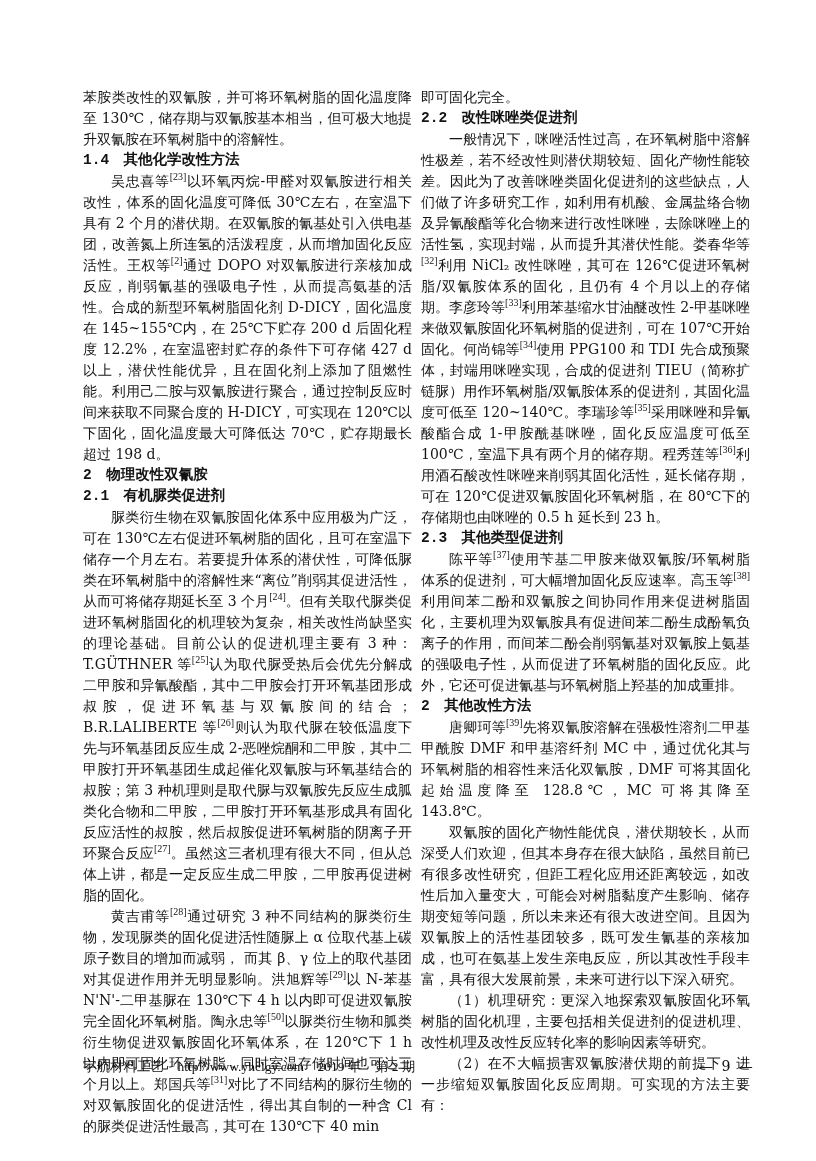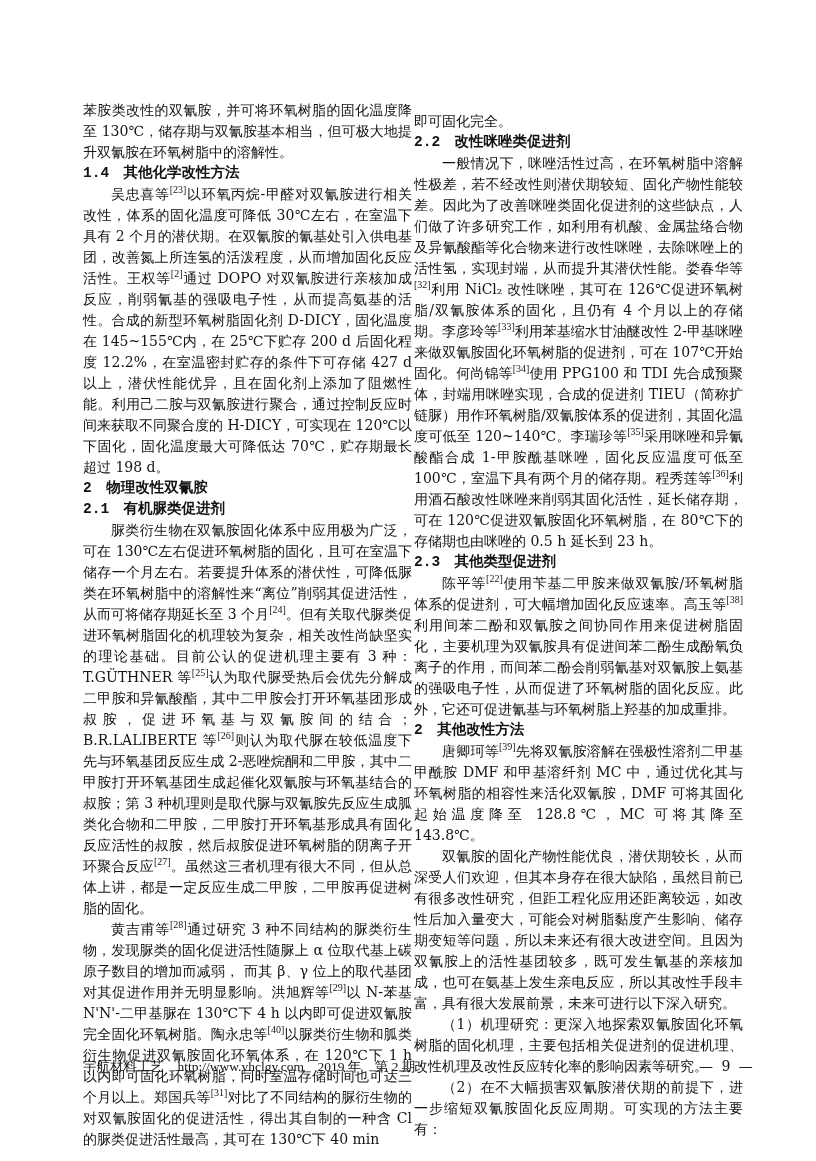--- a/index.html
+++ b/index.html
@@ -8,25 +8,24 @@
     width: 816px;
     height: 1161px;
     background: #ffffff;
     overflow: hidden;
     font-family: "DejaVu Serif", "Liberation Serif", serif;
     color: #131313;
   }
   .columns {
     position: absolute;
     left: 83px;
-    top: 100px;
+    top: 87px;
     width: 667px;
     display: flex;
-    gap: 2px;
-    align-items: center;
+    gap: 9px;
   }
   .col {
     width: 329px;
     font-size: 14px;
     line-height: 21px;
     text-align: justify;
   }
   .para { margin: 0; text-indent: 0; }
   .para.indent { text-indent: 2em; }
   .heading {
@@ -68,28 +67,28 @@
 
 <div class="page">
   <div class="columns">
     <div class="col">
         <p class="para">苯胺类改性的双氰胺，并可将环氧树脂的固化温度降至 130℃，储存期与双氰胺基本相当，但可极大地提升双氰胺在环氧树脂中的溶解性。</p>
         <h3 class="heading">1.4　其他化学改性方法</h3>
         <p class="para indent">吴忠喜等<sup>[23]</sup>以环氧丙烷-甲醛对双氰胺进行相关改性，体系的固化温度可降低 30℃左右，在室温下具有 2 个月的潜伏期。在双氰胺的氰基处引入供电基团，改善氮上所连氢的活泼程度，从而增加固化反应活性。王权等<sup>[2]</sup>通过 DOPO 对双氰胺进行亲核加成反应，削弱氰基的强吸电子性，从而提高氨基的活性。合成的新型环氧树脂固化剂 D-DICY，固化温度在 145~155℃内，在 25℃下贮存 200 d 后固化程度 12.2%，在室温密封贮存的条件下可存储 427 d 以上，潜伏性能优异，且在固化剂上添加了阻燃性能。利用己二胺与双氰胺进行聚合，通过控制反应时间来获取不同聚合度的 H-DICY，可实现在 120℃以下固化，固化温度最大可降低达 70℃，贮存期最长超过 198 d。</p>
         <h3 class="heading">2　物理改性双氰胺</h3>
         <h3 class="heading">2.1　有机脲类促进剂</h3>
         <p class="para indent">脲类衍生物在双氰胺固化体系中应用极为广泛，可在 130℃左右促进环氧树脂的固化，且可在室温下储存一个月左右。若要提升体系的潜伏性，可降低脲类在环氧树脂中的溶解性来“离位”削弱其促进活性，从而可将储存期延长至 3 个月<sup>[24]</sup>。但有关取代脲类促进环氧树脂固化的机理较为复杂，相关改性尚缺坚实的理论基础。目前公认的促进机理主要有 3 种：T.GÜTHNER 等<sup>[25]</sup>认为取代脲受热后会优先分解成二甲胺和异氰酸酯，其中二甲胺会打开环氧基团形成叔胺，促进环氧基与双氰胺间的结合；B.R.LALIBERTE 等<sup>[26]</sup>则认为取代脲在较低温度下先与环氧基团反应生成 2-恶唑烷酮和二甲胺，其中二甲胺打开环氧基团生成起催化双氰胺与环氧基结合的叔胺；第 3 种机理则是取代脲与双氰胺先反应生成胍类化合物和二甲胺，二甲胺打开环氧基形成具有固化反应活性的叔胺，然后叔胺促进环氧树脂的阴离子开环聚合反应<sup>[27]</sup>。虽然这三者机理有很大不同，但从总体上讲，都是一定反应生成二甲胺，二甲胺再促进树脂的固化。</p>
-        <p class="para indent">黄吉甫等<sup>[28]</sup>通过研究 3 种不同结构的脲类衍生物，发现脲类的固化促进活性随脲上 α 位取代基上碳原子数目的增加而减弱， 而其 β、γ 位上的取代基团对其促进作用并无明显影响。洪旭辉等<sup>[29]</sup>以 N-苯基 N'N'-二甲基脲在 130℃下 4 h 以内即可促进双氰胺完全固化环氧树脂。陶永忠等<sup>[40]</sup>以脲类衍生物和胍类衍生物促进双氰胺固化环氧体系，在 120℃下 1 h 以内即可固化环氧树脂，同时室温存储时间也可达三个月以上。郑国兵等<sup>[31]</sup>对比了不同结构的脲衍生物的对双氰胺固化的促进活性，得出其自制的一种含 Cl 的脲类促进活性最高，其可在 130℃下 40 min</p>
+        <p class="para indent">黄吉甫等<sup>[28]</sup>通过研究 3 种不同结构的脲类衍生物，发现脲类的固化促进活性随脲上 α 位取代基上碳原子数目的增加而减弱， 而其 β、γ 位上的取代基团对其促进作用并无明显影响。洪旭辉等<sup>[29]</sup>以 N-苯基 N'N'-二甲基脲在 130℃下 4 h 以内即可促进双氰胺完全固化环氧树脂。陶永忠等<sup>[50]</sup>以脲类衍生物和胍类衍生物促进双氰胺固化环氧体系，在 120℃下 1 h 以内即可固化环氧树脂，同时室温存储时间也可达三个月以上。郑国兵等<sup>[31]</sup>对比了不同结构的脲衍生物的对双氰胺固化的促进活性，得出其自制的一种含 Cl 的脲类促进活性最高，其可在 130℃下 40 min</p>
       </div>
     <div class="col">
         <p class="para">即可固化完全。</p>
         <h3 class="heading">2.2　改性咪唑类促进剂</h3>
         <p class="para indent">一般情况下，咪唑活性过高，在环氧树脂中溶解性极差，若不经改性则潜伏期较短、固化产物性能较差。因此为了改善咪唑类固化促进剂的这些缺点，人们做了许多研究工作，如利用有机酸、金属盐络合物及异氰酸酯等化合物来进行改性咪唑，去除咪唑上的活性氢，实现封端，从而提升其潜伏性能。娄春华等<sup>[32]</sup>利用 NiCl₂ 改性咪唑，其可在 126℃促进环氧树脂/双氰胺体系的固化，且仍有 4 个月以上的存储期。李彦玲等<sup>[33]</sup>利用苯基缩水甘油醚改性 2-甲基咪唑来做双氰胺固化环氧树脂的促进剂，可在 107℃开始固化。何尚锦等<sup>[34]</sup>使用 PPG100 和 TDI 先合成预聚体，封端用咪唑实现，合成的促进剂 TIEU（简称扩链脲）用作环氧树脂/双氰胺体系的促进剂，其固化温度可低至 120~140℃。李瑞珍等<sup>[35]</sup>采用咪唑和异氰酸酯合成 1-甲胺酰基咪唑，固化反应温度可低至 100℃，室温下具有两个月的储存期。程秀莲等<sup>[36]</sup>利用酒石酸改性咪唑来削弱其固化活性，延长储存期，可在 120℃促进双氰胺固化环氧树脂，在 80℃下的存储期也由咪唑的 0.5 h 延长到 23 h。</p>
         <h3 class="heading">2.3　其他类型促进剂</h3>
-        <p class="para indent">陈平等<sup>[22]</sup>使用苄基二甲胺来做双氰胺/环氧树脂体系的促进剂，可大幅增加固化反应速率。高玉等<sup>[38]</sup>利用间苯二酚和双氰胺之间协同作用来促进树脂固化，主要机理为双氰胺具有促进间苯二酚生成酚氧负离子的作用，而间苯二酚会削弱氰基对双氰胺上氨基的强吸电子性，从而促进了环氧树脂的固化反应。此外，它还可促进氰基与环氧树脂上羟基的加成重排。</p>
+        <p class="para indent">陈平等<sup>[37]</sup>使用苄基二甲胺来做双氰胺/环氧树脂体系的促进剂，可大幅增加固化反应速率。高玉等<sup>[38]</sup>利用间苯二酚和双氰胺之间协同作用来促进树脂固化，主要机理为双氰胺具有促进间苯二酚生成酚氧负离子的作用，而间苯二酚会削弱氰基对双氰胺上氨基的强吸电子性，从而促进了环氧树脂的固化反应。此外，它还可促进氰基与环氧树脂上羟基的加成重排。</p>
         <h3 class="heading">2　其他改性方法</h3>
         <p class="para indent">唐卿珂等<sup>[39]</sup>先将双氰胺溶解在强极性溶剂二甲基甲酰胺 DMF 和甲基溶纤剂 MC 中，通过优化其与环氧树脂的相容性来活化双氰胺，DMF 可将其固化起始温度降至 128.8℃，MC 可将其降至 143.8℃。</p>
         <p class="para indent">双氰胺的固化产物性能优良，潜伏期较长，从而深受人们欢迎，但其本身存在很大缺陷，虽然目前已有很多改性研究，但距工程化应用还距离较远，如改性后加入量变大，可能会对树脂黏度产生影响、储存期变短等问题，所以未来还有很大改进空间。且因为双氰胺上的活性基团较多，既可发生氰基的亲核加成，也可在氨基上发生亲电反应，所以其改性手段丰富，具有很大发展前景，未来可进行以下深入研究。</p>
         <p class="para indent">（1）机理研究：更深入地探索双氰胺固化环氧树脂的固化机理，主要包括相关促进剂的促进机理、改性机理及改性反应转化率的影响因素等研究。</p>
         <p class="para indent">（2）在不大幅损害双氰胺潜伏期的前提下，进一步缩短双氰胺固化反应周期。可实现的方法主要有：</p>
       </div>
   </div>
   <div class="footer">宇航材料工艺　http://www.yhclgy.com　2019 年　第 2 期</div>
   <div class="page-num">— 9 —</div>
 </div>

